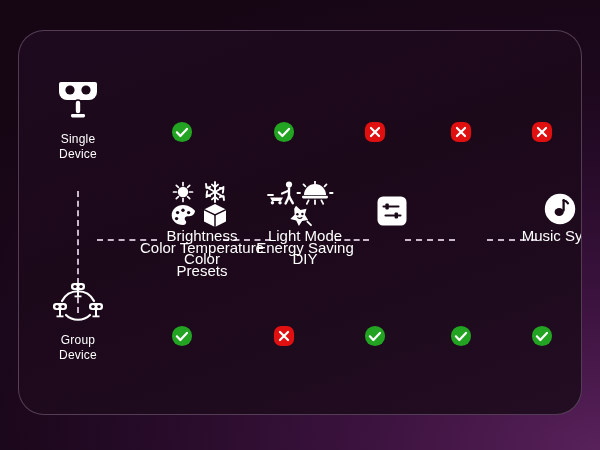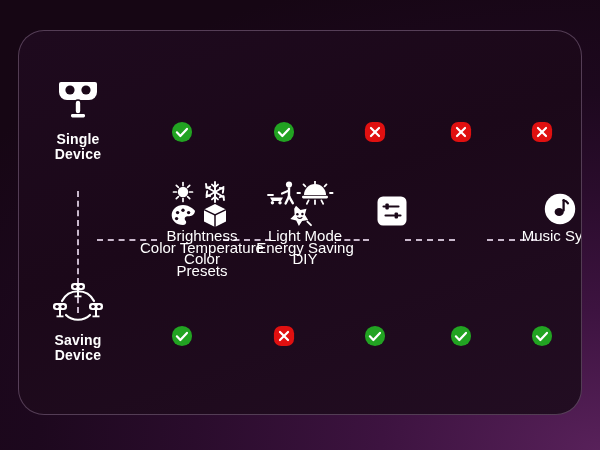--- a/index.html
+++ b/index.html
@@ -32,21 +32,21 @@
     position:absolute;top:208px;height:0;
     border-top:2px dashed #c9b8cc;
   }
 
   
   .device{
     position:absolute;left:12px;width:94px;text-align:center;
     color:#ffffff;
   }
   .device .dev-label{
-    font-size:14px;font-weight:bold;line-height:15px;letter-spacing:.2px;
+    font-size:12px;font-weight:normal;line-height:15px;letter-spacing:.2px;
     margin-top:6px;white-space:pre-line;
   }
   .dev-icon{display:block;margin:0 auto;}
 
   
   .feature{
     position:absolute;text-align:center;color:#ffffff;
   }
   .feat-icons{
     display:flex;align-items:center;justify-content:center;
@@ -109,21 +109,21 @@
           </g>
           <g>
             <rect x="38" y="22" width="14" height="7" rx="3.2" fill="#fff"></rect>
             <circle cx="42" cy="25.6" r="1.7" fill="#1b0819"></circle>
             <circle cx="48" cy="25.6" r="1.7" fill="#1b0819"></circle>
             <rect x="44" y="29" width="2" height="6" fill="#fff"></rect>
             <rect x="41.5" y="34.5" width="7" height="1.8" fill="#fff"></rect>
           </g>
         </svg>
       </span>
-      <div class="dev-label">Saving
+      <div class="dev-label">Group
 Device</div>
     </div>
 
     <div class="feature" style="left:120px;top:150px;width:126px;">
       <div class="feat-icons">
         <svg width="68" height="46" viewBox="0 0 68 46" fill="none">
           <g>
             <circle cx="15" cy="11" r="5.2" fill="#fff"></circle>
             <g stroke="#fff" stroke-width="1.7" stroke-linecap="round">
               <path d="M15 1.5v3"></path>

